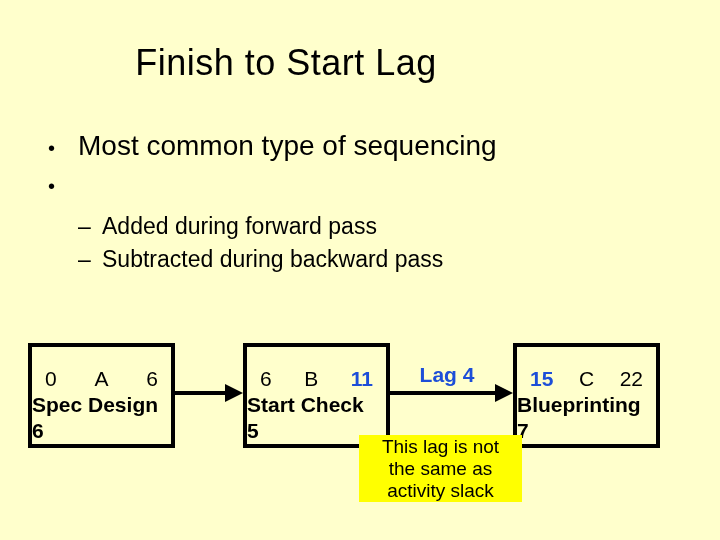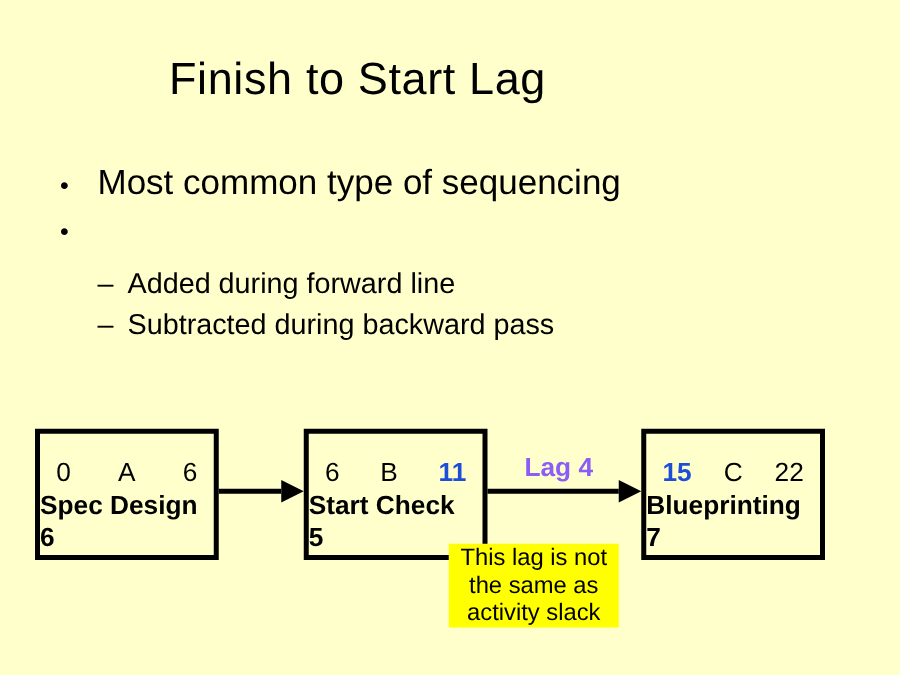--- a/index.html
+++ b/index.html
@@ -33,45 +33,45 @@
   .a2{left:390px;width:105px;}
   .arrow-head{
     position:absolute;top:384px;width:0;height:0;
     border-top:9px solid transparent;border-bottom:9px solid transparent;
     border-left:18px solid #000;
   }
   .h1{left:225px;} .h2{left:495px;}
 
   .lag{
     position:absolute;left:392px;top:364px;width:110px;text-align:center;
-    color:#8b5cf6;font-weight:bold;font-size:21px;line-height:22px;
+    color:#1d4ed8;font-weight:bold;font-size:21px;line-height:22px;
   }
   .note{
-    position:absolute;left:359px;top:435px;width:136px;height:67px;
+    position:absolute;left:359px;top:435px;width:163px;height:67px;
     background:#FFFF00;z-index:5;text-align:center;
     font-size:19px;line-height:22px;box-sizing:border-box;padding-top:1px;
   }
 </style>
 </head>
 <body>
 
 <div class="slide">
 
   <div class="title">Finish to Start Lag</div>
 
   <div class="bullet lvl1 b1">
     <span class="marker">•</span>
     <span>Most common type of sequencing</span>
   </div>
   <div class="bullet lvl1 b2">
     <span class="marker">•</span>
   </div>
   <div class="bullet lvl2 s1">
     <span class="marker">–</span>
-    <span>Added during forward line</span>
+    <span>Added during forward pass</span>
   </div>
   <div class="bullet lvl2 s2">
     <span class="marker">–</span>
     <span>Subtracted during backward pass</span>
   </div>
 
   <div class="node nodeA">
     <div class="r1">
       <span>0</span>
       <span>A</span>

